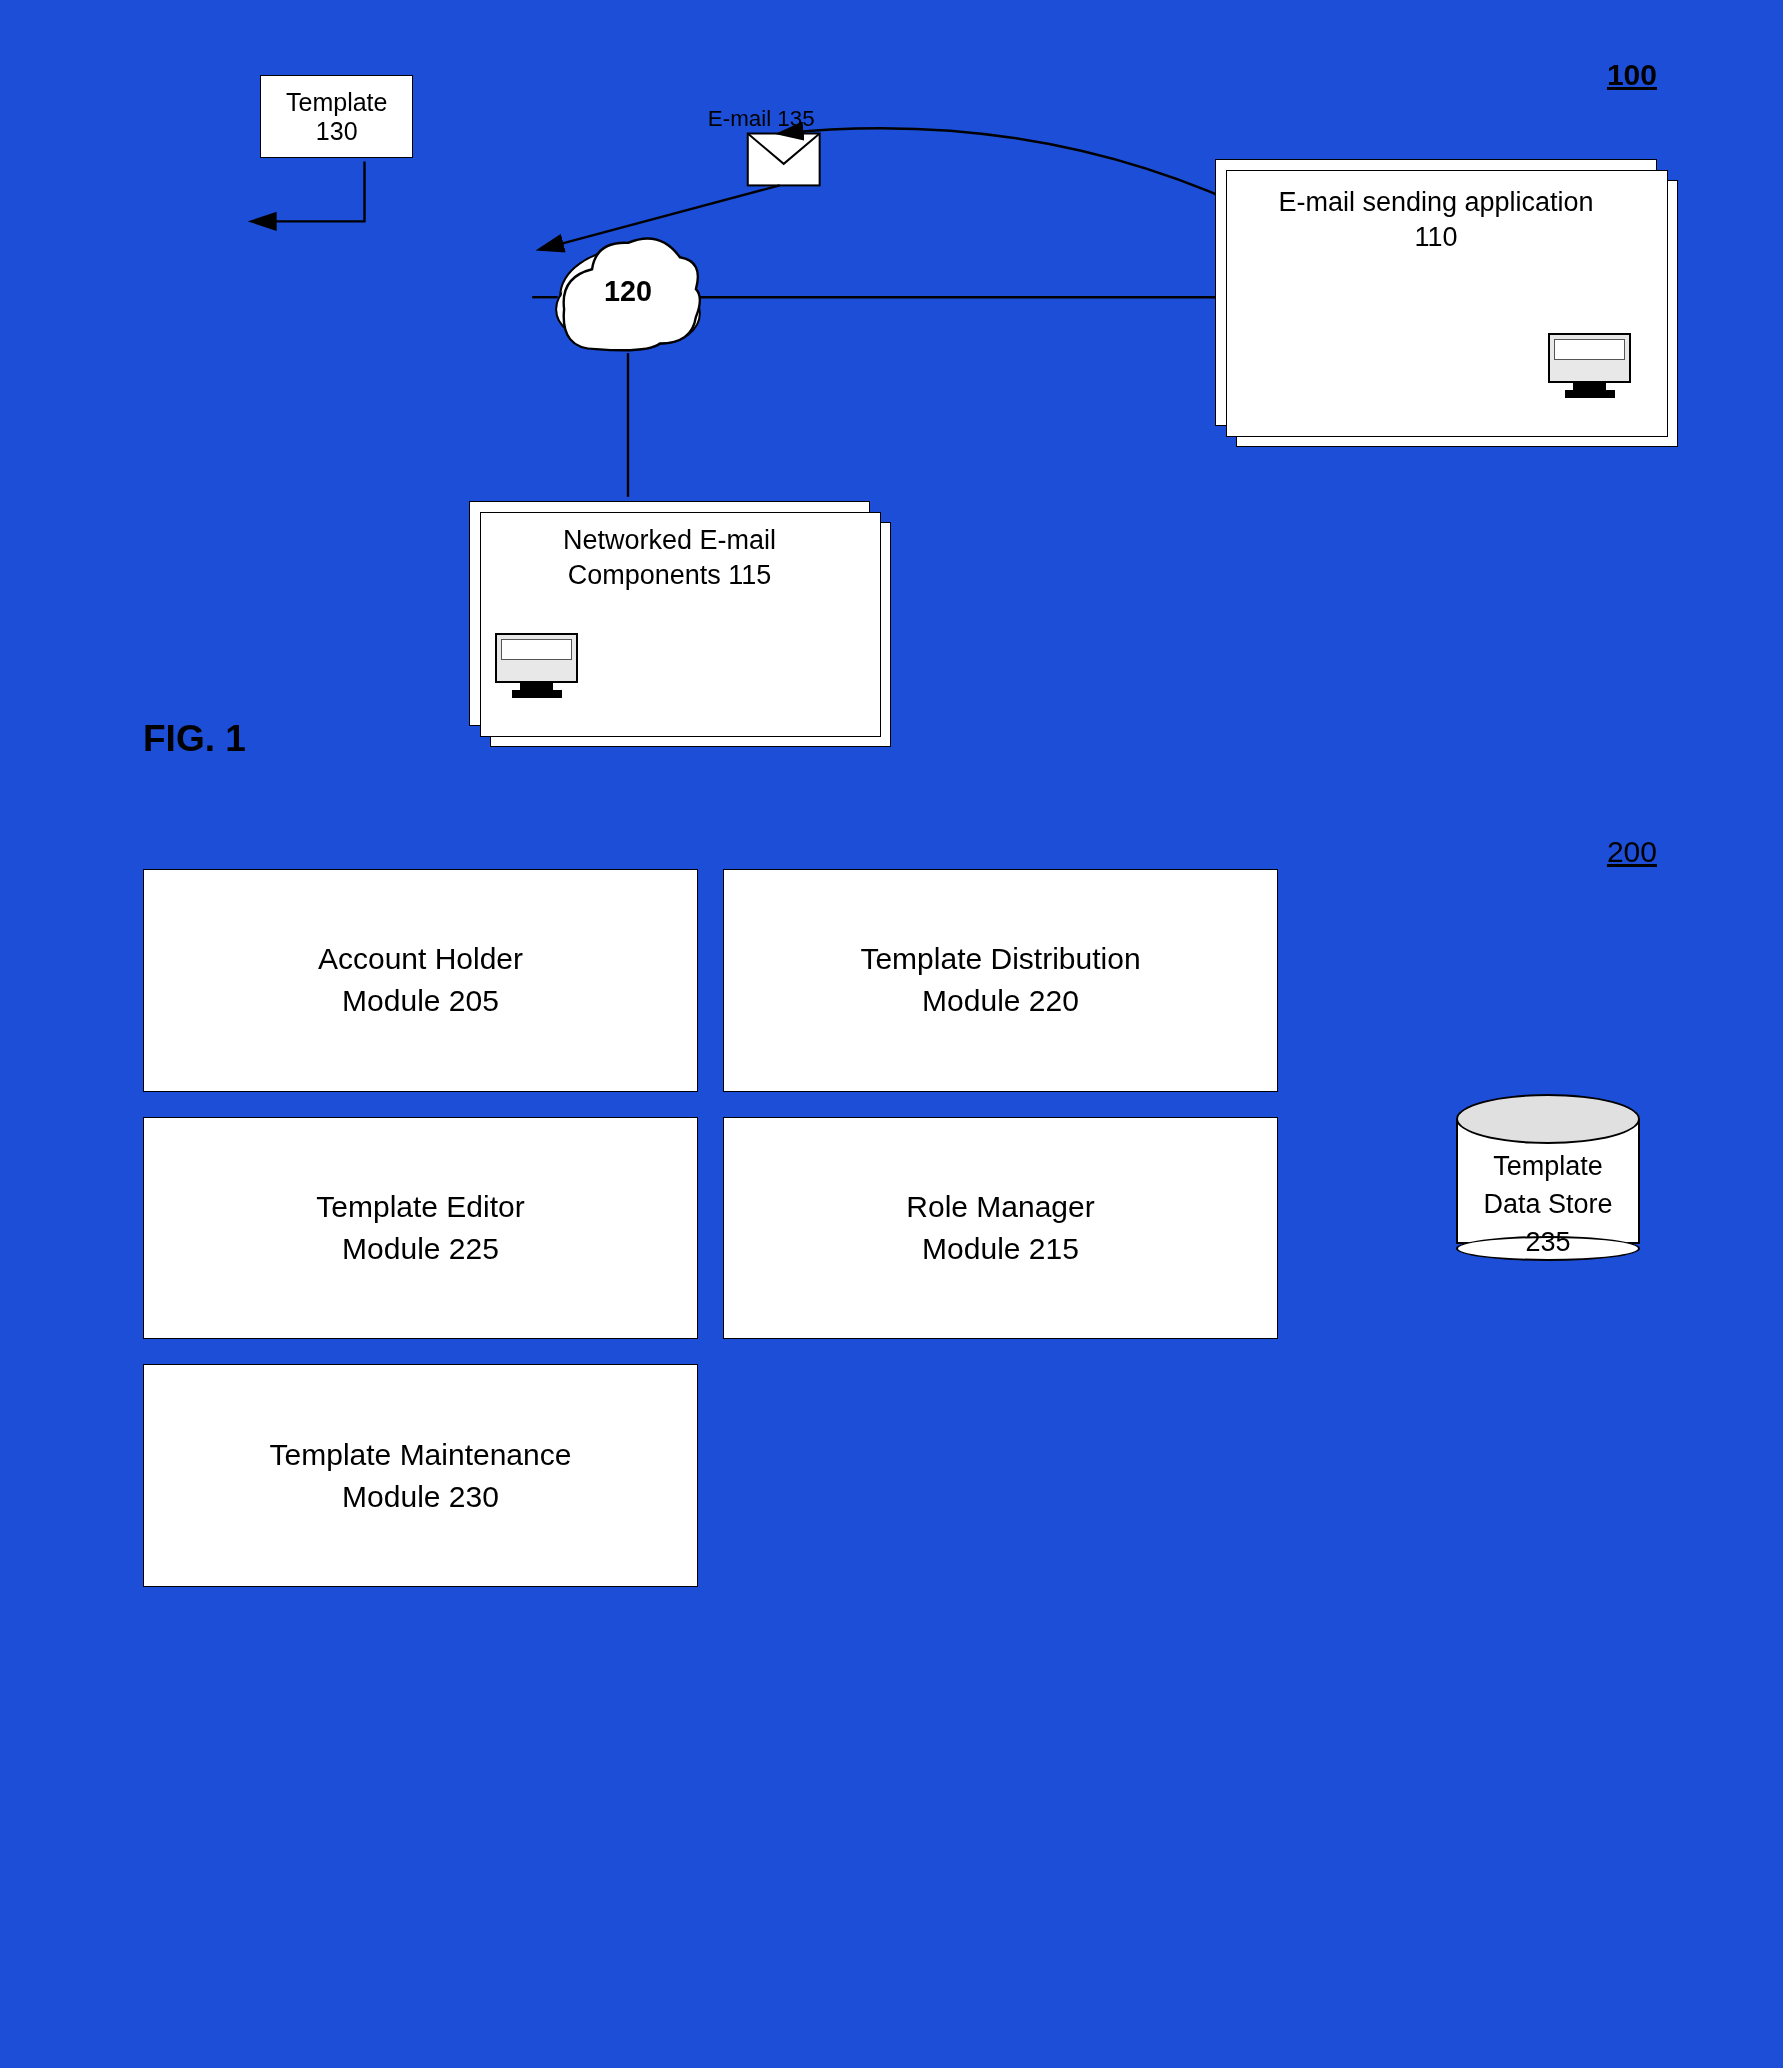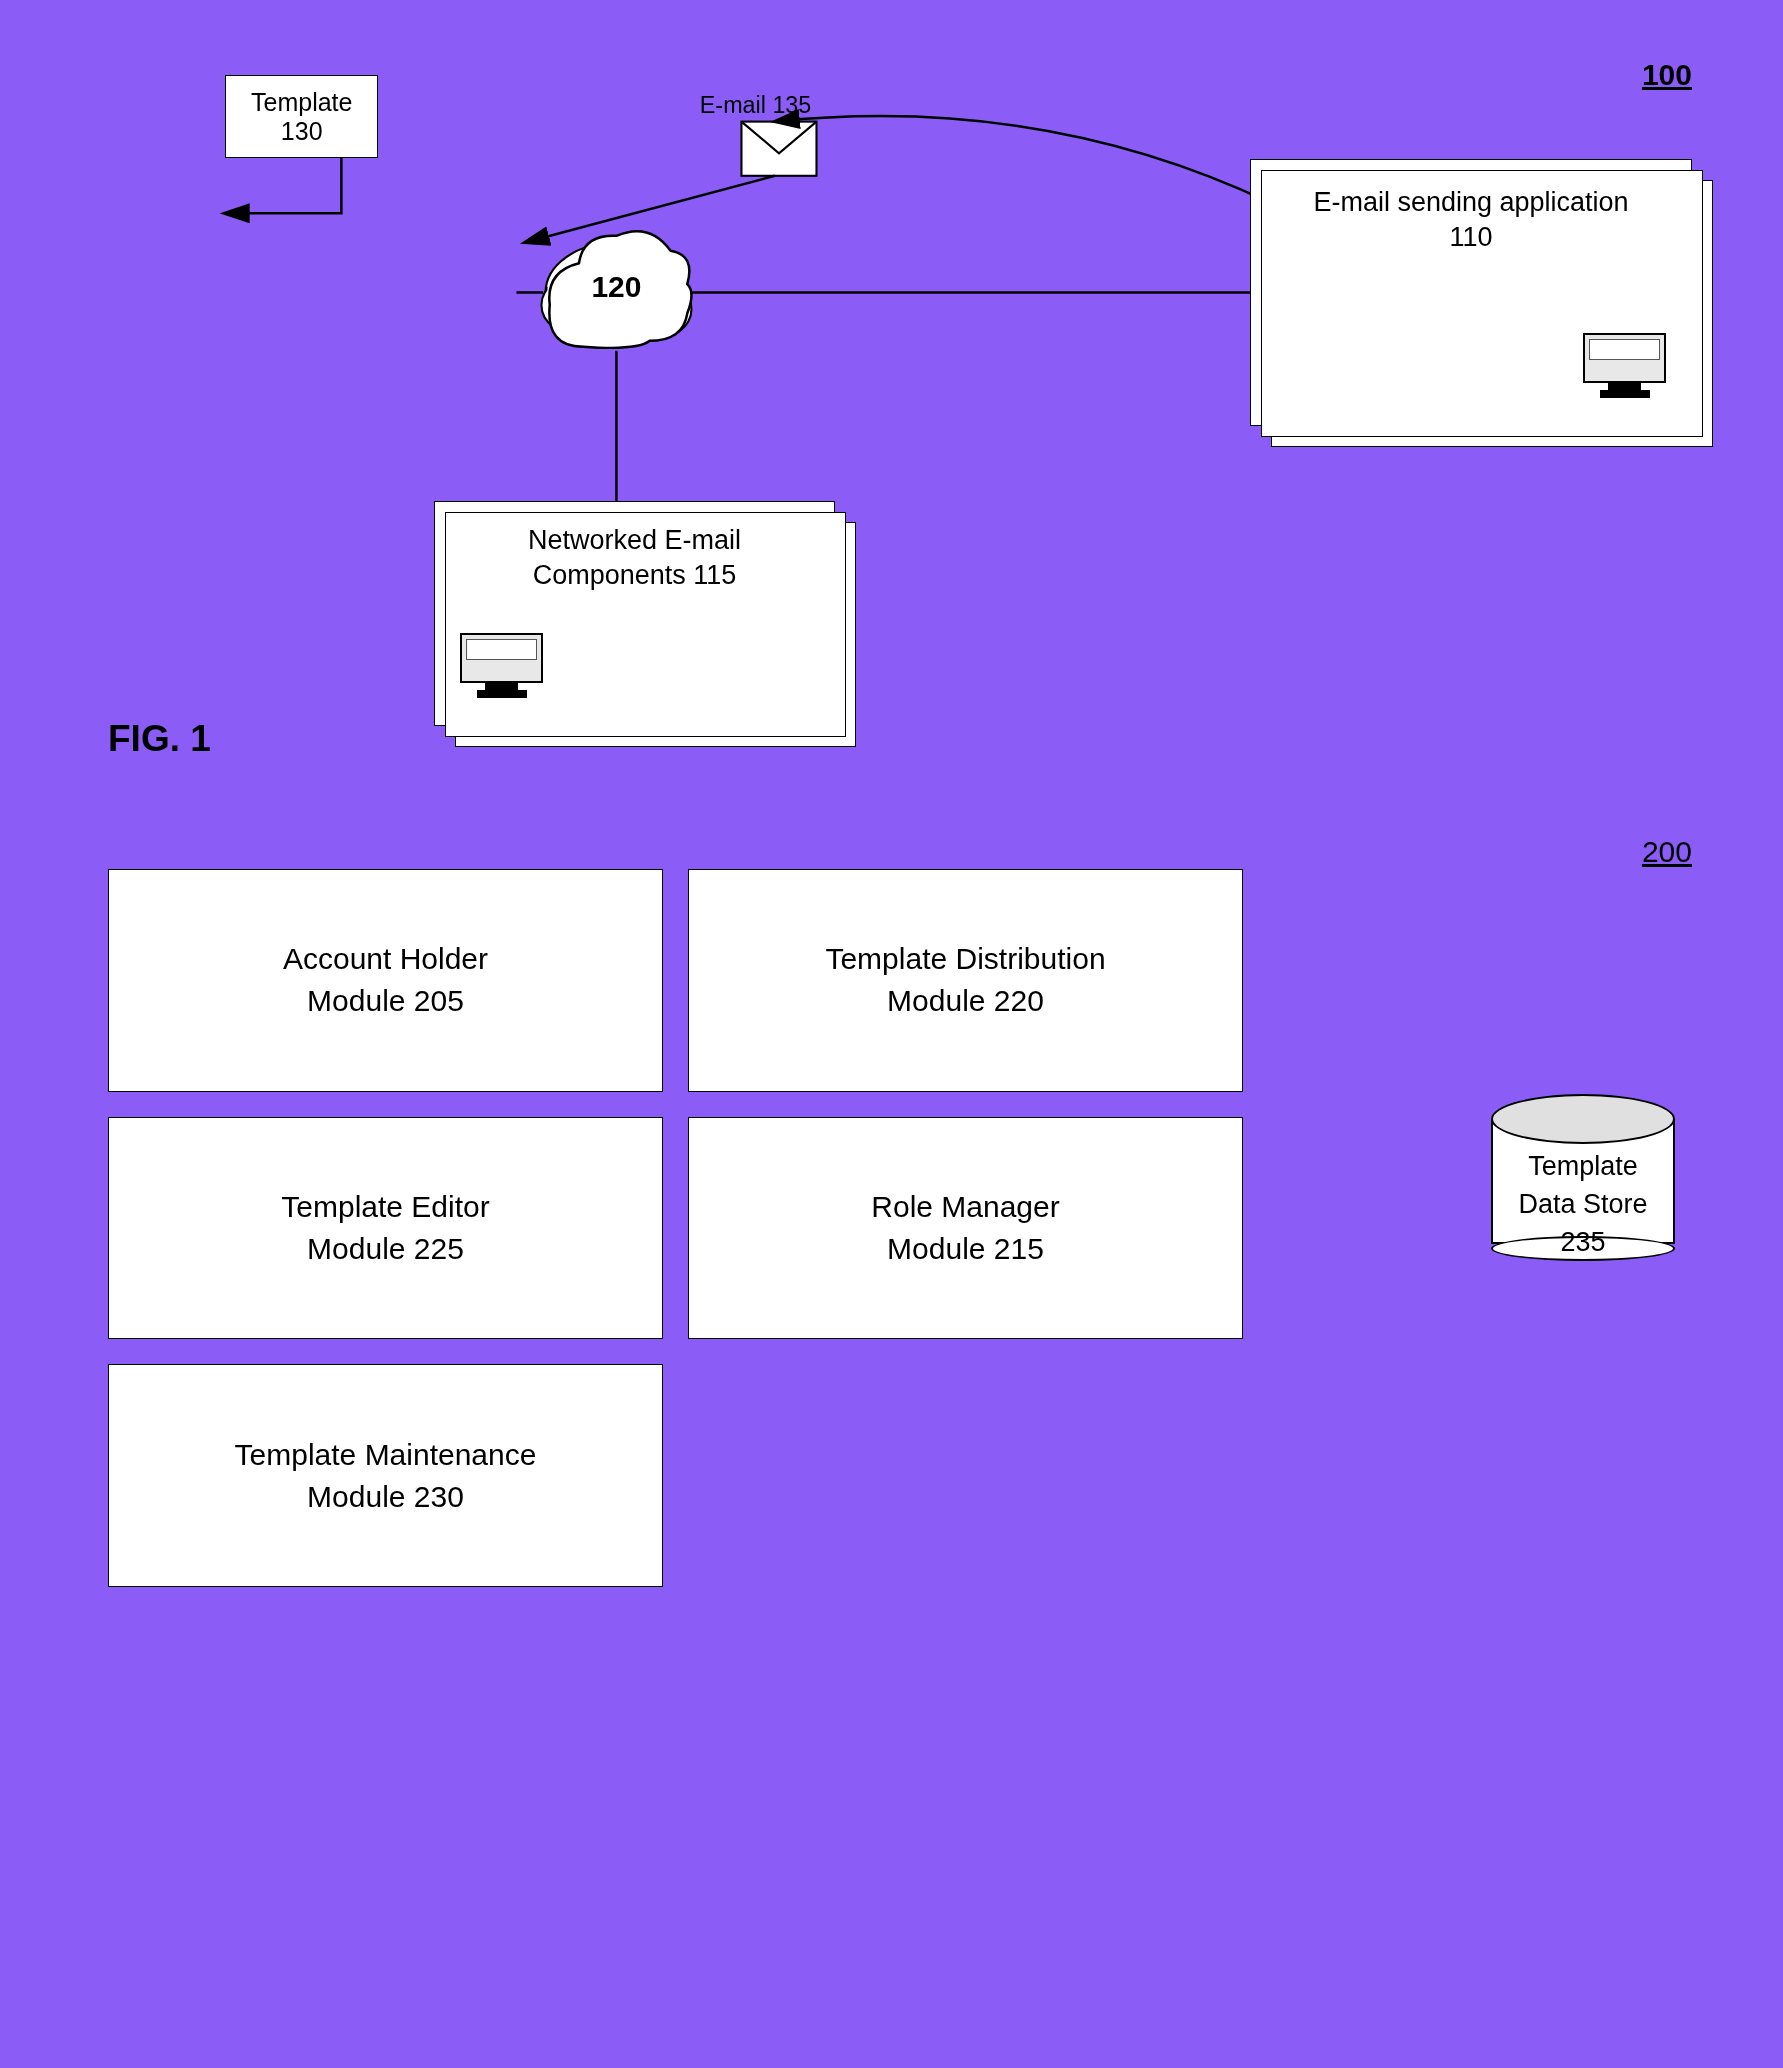--- a/index.html
+++ b/index.html
@@ -8,23 +8,23 @@
       font-family: Arial, sans-serif;
       width: 1783px;
       min-height: 2069px;
       position: relative;
       overflow: hidden;
     }
 
     .page {
       width: 1783px;
       min-height: 2069px;
-      background: #8b5cf6;
-      position: relative;
-      padding: 50px 58px;
+      background: #1d4ed8;
+      position: relative;
+      padding: 50px 93px;
     }
 
     
     .fig1-area {
       position: relative;
       width: 100%;
       height: 710px;
       margin-bottom: 67px;
     }
 

